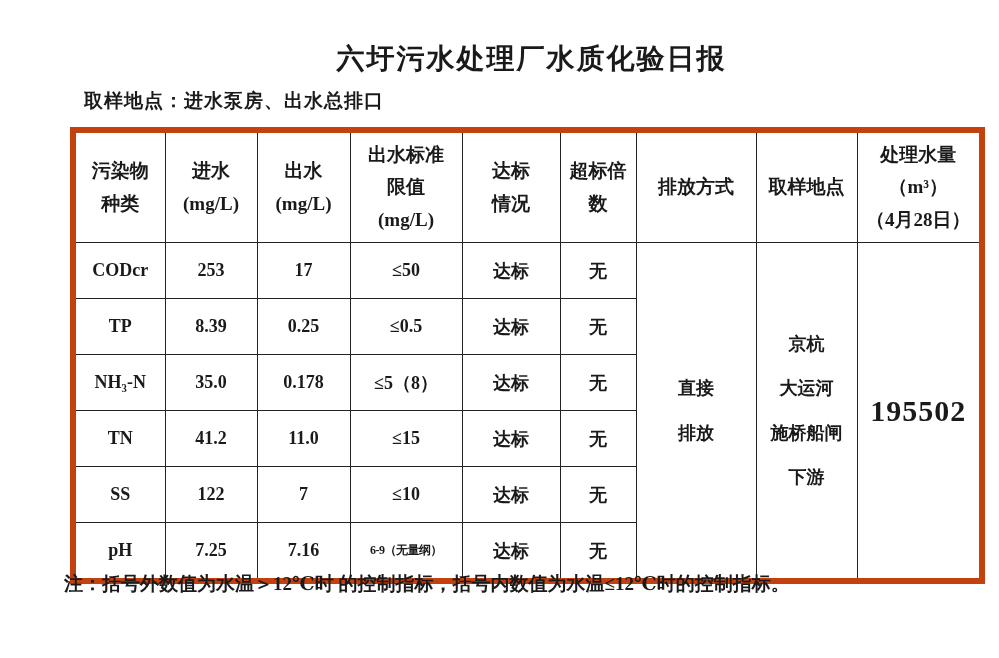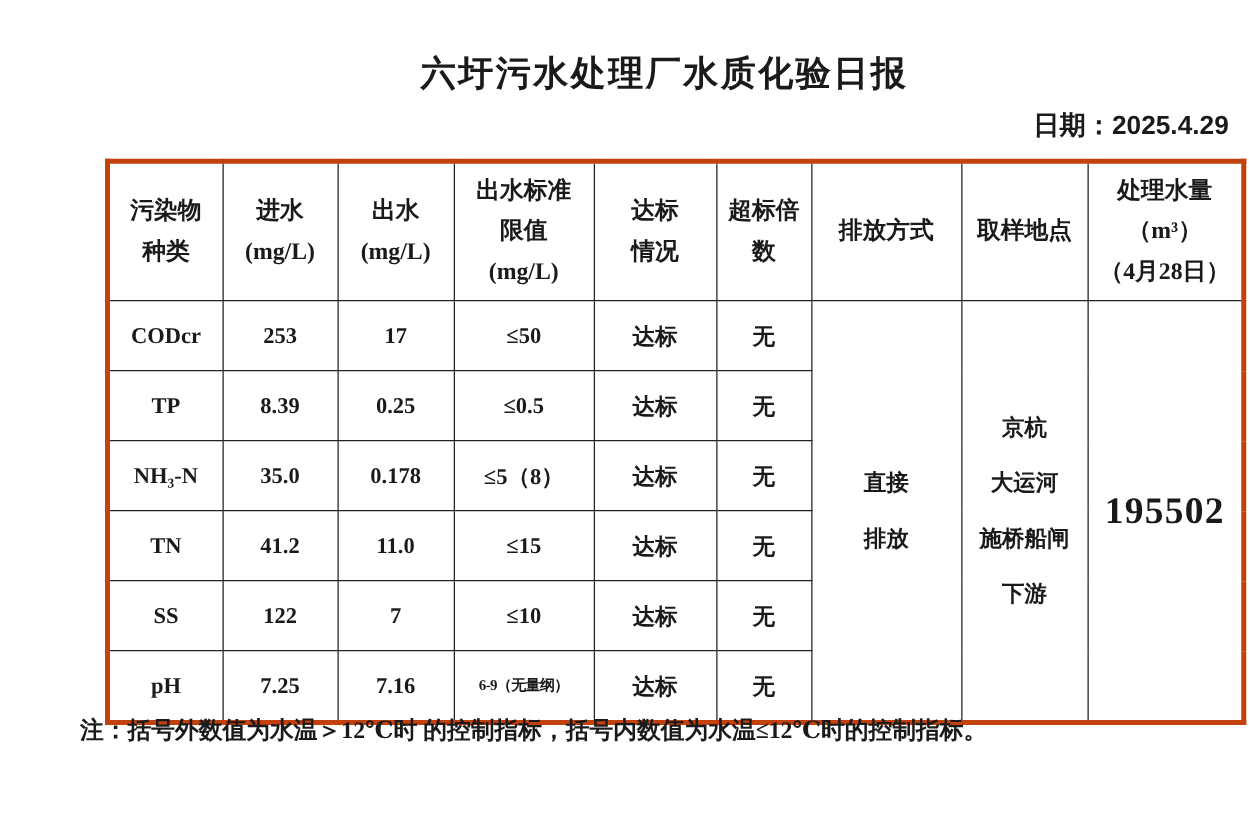--- a/index.html
+++ b/index.html
@@ -39,25 +39,25 @@
     position: absolute;
     top: 86px;
     right: 44px;
     font-size: 21px;
     font-weight: 700;
     font-family: "Liberation Sans", "DejaVu Sans", sans-serif;
   }
   table.report {
     position: absolute;
     top: 127px;
-    left: 48px;
+    left: 34px;
     width: 909px;
     table-layout: fixed;
     border-collapse: collapse;
-    border: 4px solid #c2410c;
+    border: 6px solid #c2410c;
   }
   table.report th, table.report td {
     border: 1.5px solid #222222;
     text-align: center;
     vertical-align: middle;
     padding: 0;
     white-space: pre-line;
     overflow: hidden;
   }
   thead th {
@@ -94,21 +94,21 @@
     font-weight: 600;
   }
 </style>
 </head>
 <body>
 
 <div class="page">
 
   <div class="title">六圩污水处理厂水质化验日报</div>
 
-  <div class="meta-right">日期：2025.4.29</div>
+  <div class="meta-left">取样地点：进水泵房、出水总排口</div>
 
   <table class="report">
     <colgroup>
       <col style="width:92px">
         <col style="width:92px">
         <col style="width:93px">
       <col style="width:112px">
         <col style="width:98px">
         <col style="width:76px">
       <col style="width:120px">

